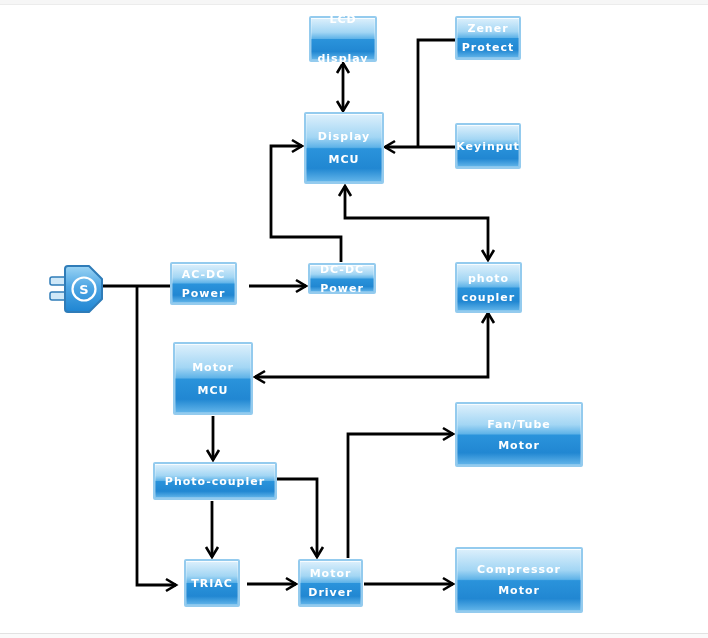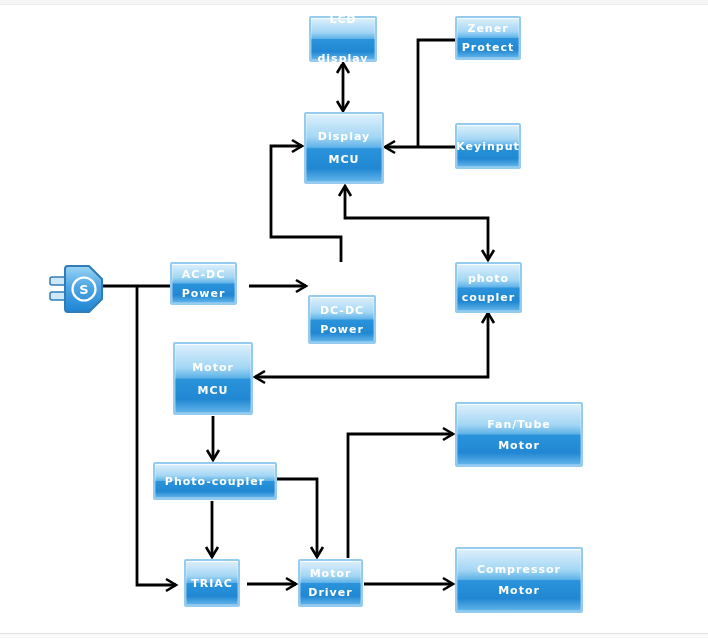--- a/index.html
+++ b/index.html
@@ -86,21 +86,21 @@
 
 <div class="node" style="left:455px;top:123px;width:66px;height:46px;text-align:right;">
   <span>Keyinput</span>
 </div>
 
 <div class="node" style="left:170px;top:262px;width:67px;height:43px;">
   <span>AC-DC</span>
   <span>Power</span>
 </div>
 
-<div class="node" style="left:308px;top:263px;width:68px;height:49px;margin-top:32px;">
+<div class="node" style="left:308px;top:263px;width:68px;height:31px;">
   <span>DC-DC</span>
   <span>Power</span>
 </div>
 
 <div class="node" style="left:455px;top:262px;width:67px;height:51px;">
   <span>photo</span>
   <span>coupler</span>
 </div>
 
 <div class="node tall" style="left:173px;top:342px;width:80px;height:73px;">

